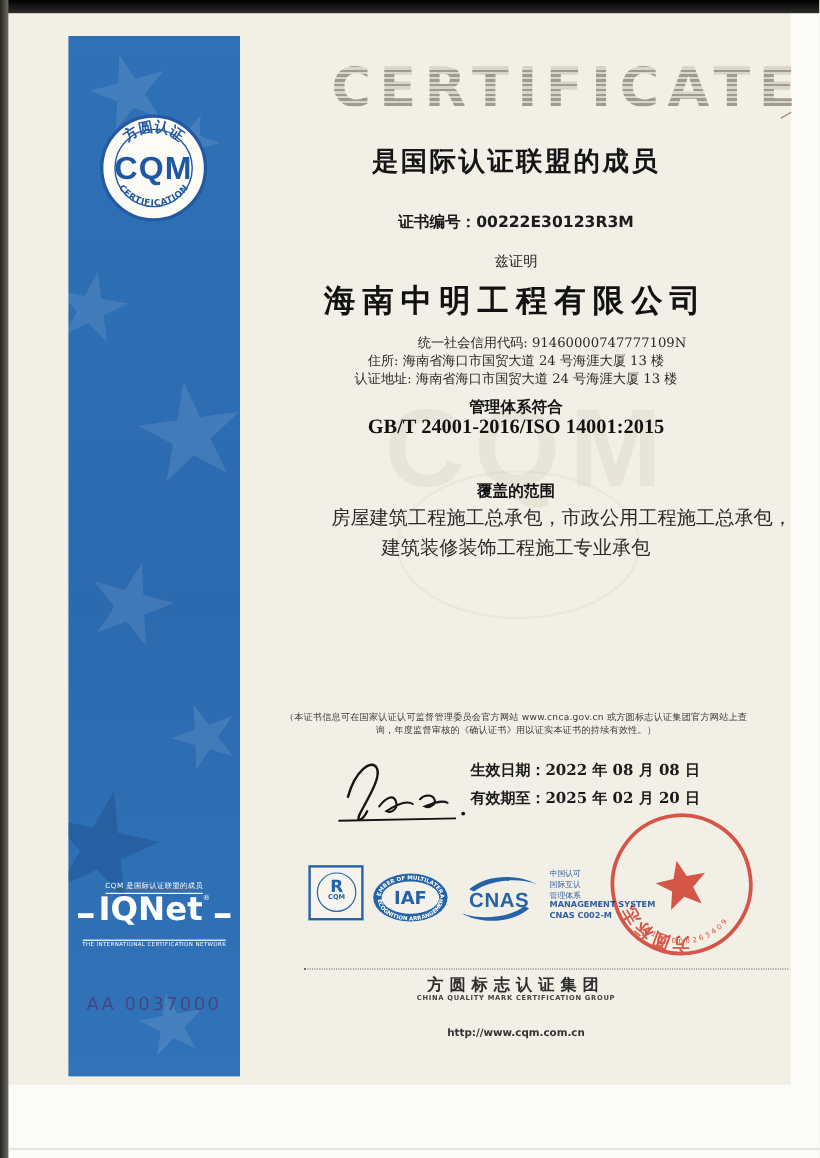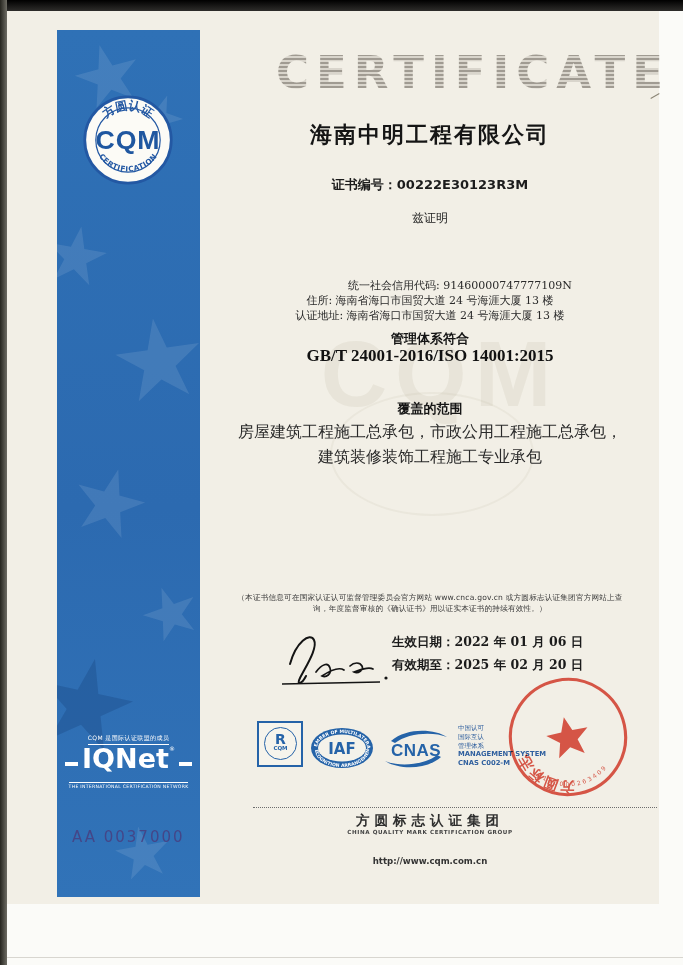--- a/index.html
+++ b/index.html
@@ -36,21 +36,21 @@
   .certno{top:176px;font-size:13px;font-weight:bold;color:#1c1c1c;}
   .certify{top:210px;font-size:12px;color:#222;}
   .company{top:233px;font-size:26px;letter-spacing:6px;color:#111;font-family:"DejaVu Serif","Liberation Serif",serif;font-weight:bold;}
   .kai{font-family:"DejaVu Serif","Liberation Serif",serif;color:#2a2a2a;}
   .credit{top:278px;font-size:11px;padding-left:30px;}
   .resid{top:293px;font-size:11px;}
   .audit{top:308px;font-size:11px;}
   .syslabel{top:330px;font-size:13px;font-weight:bold;color:#151515;}
   .standard{top:346px;font-size:17px;font-weight:bold;color:#111;font-family:"Liberation Serif","DejaVu Serif",serif;}
   .scopelabel{top:400px;font-size:13px;font-weight:bold;color:#151515;}
-  .scope1{top:422px;font-size:16px;}
+  .scope1{top:422px;font-size:16px;text-align:right;}
   .scope2{top:447px;font-size:16px;}
   .note{font-size:7.6px;color:#3a3a3a;letter-spacing:.2px;}
   .note1{top:593px;}
   .note2{top:604px;}
   
   .wm{left:300px;top:322px;width:280px;text-align:center;font-size:92px;font-weight:bold;letter-spacing:8px;
       color:rgba(182,174,150,0.16);font-family:"Liberation Sans",sans-serif;}
   .wm-circle{left:330px;top:392px;width:200px;height:120px;border:2px solid rgba(182,174,150,0.12);border-radius:50%;}
   
   .dates{left:392px;top:630px;text-align:left;font-size:12.5px;font-weight:bold;color:#1b1b1b;
@@ -115,46 +115,47 @@
 
   <div class="abs iqnet">
     <span class="iqnet-tag">CQM 是国际认证联盟的成员</span><br>
     <span class="iqnet-dash"></span><span class="iqnet-name">IQNet</span><span class="iqnet-reg">®</span><span class="iqnet-dash"></span><br>
     <span class="iqnet-sub">THE INTERNATIONAL CERTIFICATION NETWORK</span>
   </div>
 
   <div class="abs serial">AA 0037000</div>
 
   <div class="abs cc cert-title">CERTIFICATE</div>
-  <div class="abs cc title-zh">海南中明工程有限公司</div>
+  <div class="abs cc title-zh">是国际认证联盟的成员</div>
   <div class="abs mark-corner"></div>
 
   <div class="abs cc certno"><span>证书编号：</span><span>00222E30123R3M</span></div>
   <div class="abs cc certify">兹证明</div>
+  <div class="abs cc company">海南中明工程有限公司</div>
   <div class="abs cc kai credit">统一社会信用代码: 91460000747777109N</div>
   <div class="abs cc kai resid">住所: 海南省海口市国贸大道 24 号海涯大厦 13 楼</div>
   <div class="abs cc kai audit">认证地址: 海南省海口市国贸大道 24 号海涯大厦 13 楼</div>
   <div class="abs cc syslabel">管理体系符合</div>
   <div class="abs cc standard">GB/T 24001-2016/ISO 14001:2015</div>
   <div class="abs cc scopelabel">覆盖的范围</div>
   <div class="abs cc kai scope1">房屋建筑工程施工总承包，市政公用工程施工总承包，</div>
   <div class="abs cc kai scope2">建筑装修装饰工程施工专业承包</div>
   <div class="abs cc note note1">（本证书信息可在国家认证认可监督管理委员会官方网站 www.cnca.gov.cn 或方圆标志认证集团官方网站上查</div>
   <div class="abs cc note note2">询，年度监督审核的《确认证书》用以证实本证书的持续有效性。）</div>
 
   <svg class="abs sig" width="130" height="72" viewBox="0 0 130 72">
     <path d="M14,38 C20,16 34,6 38,14 C42,22 30,40 24,52 C20,60 26,58 30,50" fill="none" stroke="#141414" stroke-width="2" stroke-linecap="round"></path>
     <path d="M40,46 C46,38 52,36 54,42 C56,48 50,52 46,50 C52,46 62,40 68,44" fill="none" stroke="#141414" stroke-width="1.7" stroke-linecap="round"></path>
     <path d="M74,40 C78,36 84,36 86,40 C88,44 82,48 78,46 C84,44 92,40 97,43" fill="none" stroke="#141414" stroke-width="1.7" stroke-linecap="round"></path>
     <line x1="6" y1="58" x2="104" y2="56" stroke="#141414" stroke-width="1.6"></line>
     <circle cx="110" cy="52" r="1.6" fill="#141414"></circle>
   </svg>
 
   <div class="abs dates">
-    <div><span>生效日期：</span><span>2022 年 01 月 06 日</span></div>
+    <div><span>生效日期：</span><span>2022 年 08 月 08 日</span></div>
     <div><span>有效期至：</span><span>2025 年 02 月 20 日</span></div>
   </div>
 
   <div class="abs rcqm">
     <div class="rcqm-circle">
       <span class="rcqm-r">R</span>
       <span class="rcqm-cqm">CQM</span>
     </div>
   </div>
 

